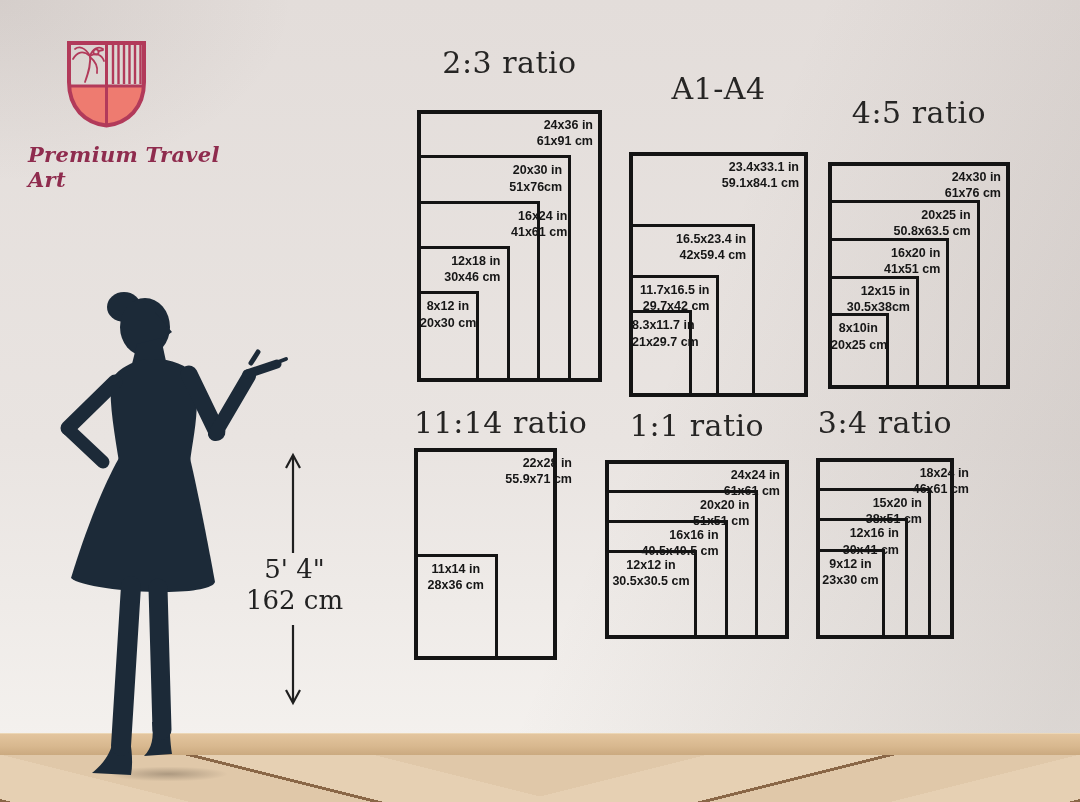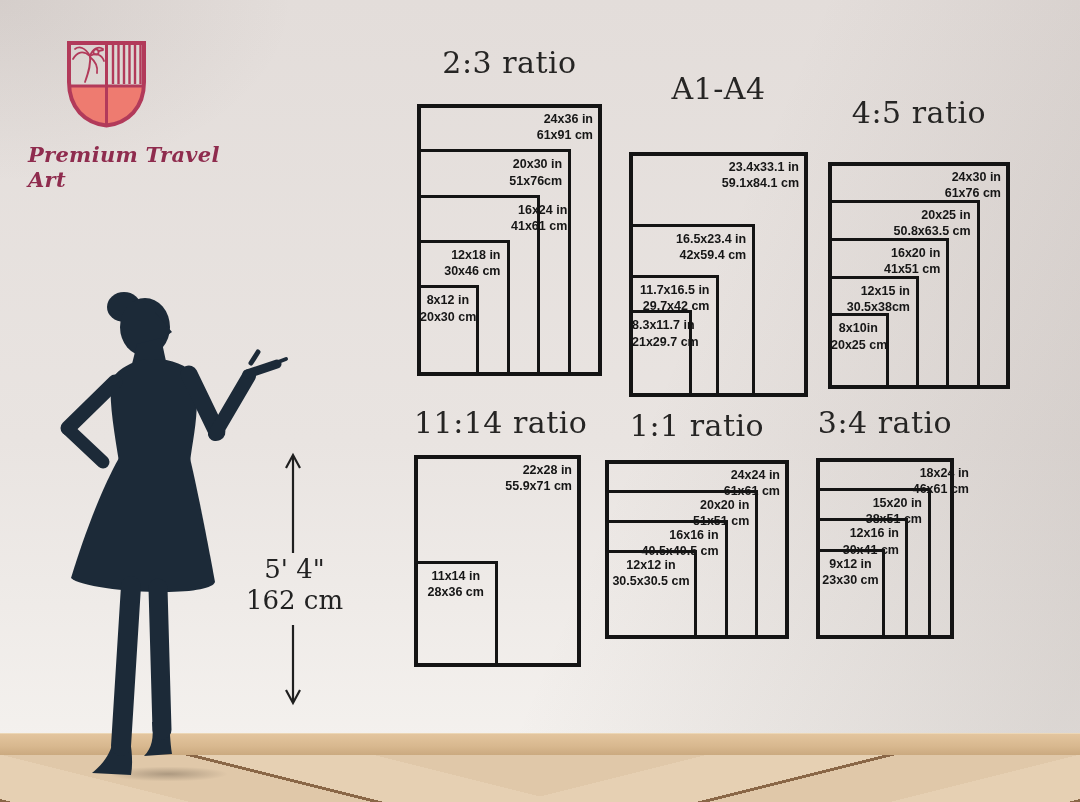--- a/index.html
+++ b/index.html
@@ -42,28 +42,28 @@
   .chart-title{font-family:"DejaVu Serif",serif;font-size:30px;color:#262524;
     text-align:center;line-height:34px;letter-spacing:0.5px;white-space:nowrap;}
   .frame{position:relative;border:4px solid #141414;box-sizing:border-box;}
   .size-rect{position:absolute;left:-4px;bottom:-4px;border:3px solid #141414;
     box-sizing:border-box;background:transparent;}
   .size-label{position:absolute;left:0;font-size:12.5px;font-weight:bold;color:#161616;
     line-height:1.3;text-align:right;white-space:nowrap;}
   .size-label.centered{text-align:center;}
 
   
-  #chart-0{left:417px;top:46px;width:185px;}  #chart-0 .chart-title{margin-bottom:24px;}
+  #chart-0{left:417px;top:46px;width:185px;}  #chart-0 .chart-title{margin-bottom:30px;}
   #chart-0 .frame{width:185px;height:272px;}
   #chart-1{left:629px;top:72px;width:179px;}  #chart-1 .chart-title{margin-bottom:46px;}
   #chart-1 .frame{width:179px;height:245px;}
   #chart-2{left:828px;top:96px;width:182px;}  #chart-2 .chart-title{margin-bottom:32px;}
   #chart-2 .frame{width:182px;height:227px;}
-  #chart-3{left:414px;top:406px;width:167px;} #chart-3 .chart-title{margin-bottom:15px;text-align:right;}
-  #chart-3 .frame{width:167px;height:212px;}
+  #chart-3{left:414px;top:406px;width:167px;} #chart-3 .chart-title{margin-bottom:8px;text-align:right;}
+  #chart-3 .frame{width:143px;height:212px;}
   #chart-4{left:605px;top:409px;width:184px;} #chart-4 .chart-title{margin-bottom:17px;}
   #chart-4 .frame{width:184px;height:179px;}
   #chart-5{left:816px;top:406px;width:138px;} #chart-5 .chart-title{margin-bottom:18px;}
   #chart-5 .frame{width:138px;height:181px;}
 </style>
 </head>
 <body>
 
 <div id="stage">
 

